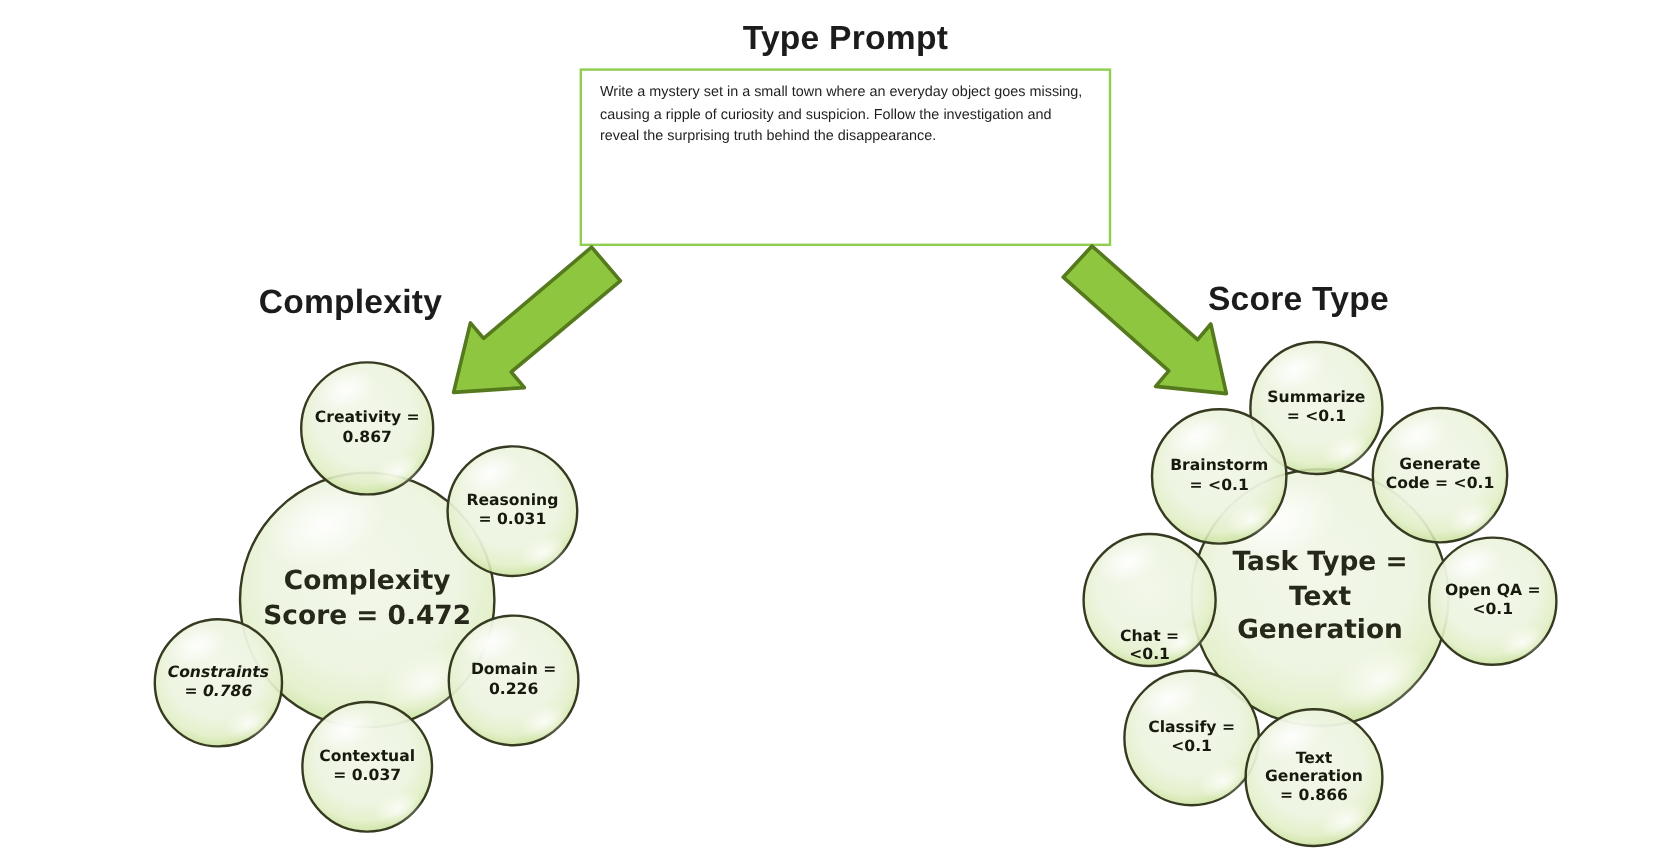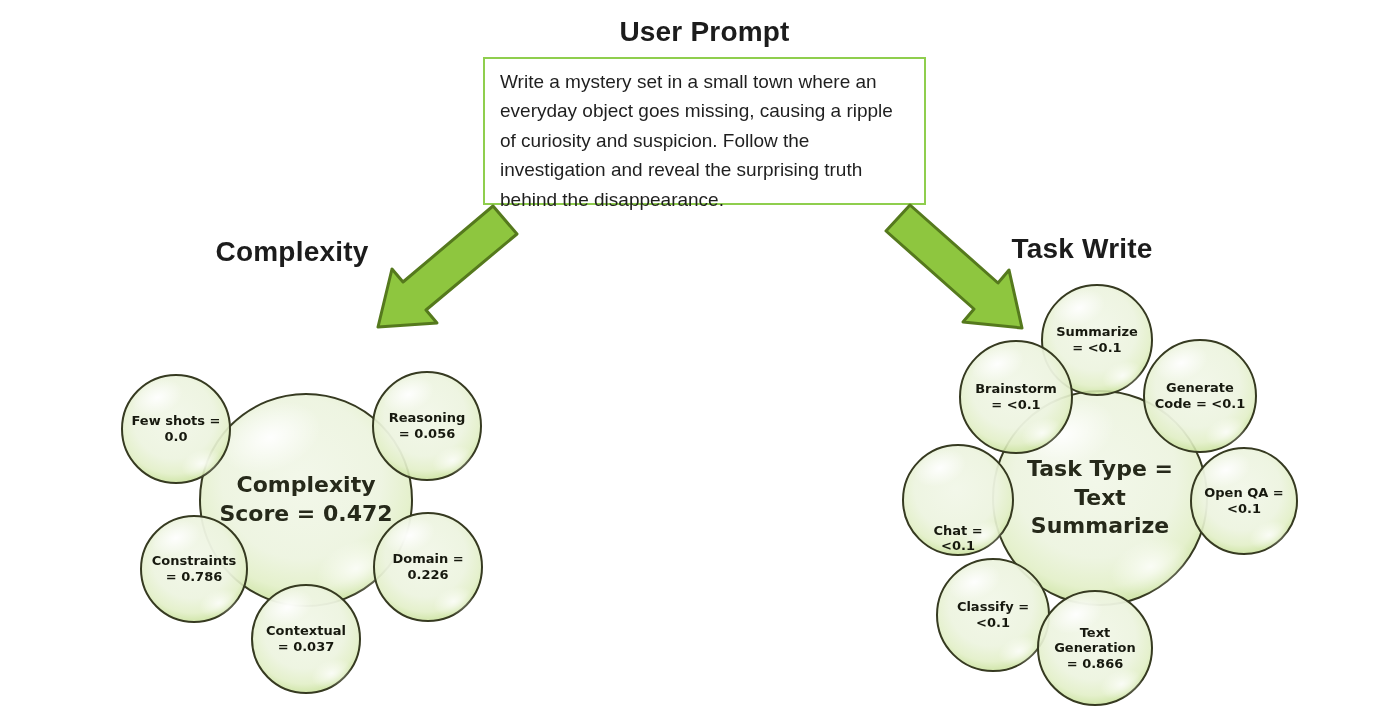--- a/index.html
+++ b/index.html
@@ -21,21 +21,21 @@
   .title-complexity  { left:174px; top:236px; width:236px; }
   .title-task-type   { left:964px; top:233px; width:236px; }
 
   
   .prompt-box {
     position:absolute; left:483px; top:57px; width:443px; height:148px;
     border:2.5px solid #8fce4e; background:#ffffff;
     padding:8px 14px 8px 15px;
   }
   .prompt-text {
-    font-size:19px; line-height:1.55; color:#1f1f1f;
+    font-size:12px; line-height:1.55; color:#1f1f1f;
   }
 
   
   .arrows { position:absolute; left:0; top:0; pointer-events:none; }
   .arrow  { fill:#8ec63f; stroke:#55791d; stroke-width:3; stroke-linejoin:round; }
 
   
   .bubble {
     position:absolute; border-radius:50%;
     border:2px solid #363a21;
@@ -71,21 +71,21 @@
     color:#17190f; padding:0 8px;
     font-family:"DejaVu Sans", sans-serif;
   }
   .hub .blabel { font-size:22px; line-height:1.3; color:#26291a; padding:0 14px; }
 
   
   #hub-complexity   { left:199px;  top:393px; width:214px; height:214px; }
   #b-creativity     { left:250px;  top:301px; width:112px; height:112px; }
   #b-few-shots      { left:121px;  top:374px; width:110px; height:110px; }
   #b-reasoning      { left:372px;  top:371px; width:110px; height:110px; }
-  #b-constraints    { left:140px;  top:515px; width:108px; height:108px; }
+  #b-constraints    { left:128px;  top:515px; width:108px; height:108px;font-style:italic; }
   #b-domain         { left:373px;  top:512px; width:110px; height:110px; }
   #b-contextual     { left:251px;  top:584px; width:110px; height:110px; }
 
   
   #hub-task-type    { left:992px;  top:390px; width:216px; height:216px; }
   #b-summarize      { left:1041px; top:284px; width:112px; height:112px; }
   #b-brainstorm     { left:959px;  top:340px; width:114px; height:114px; }
   #b-generate-code  { left:1143px; top:339px; width:114px; height:114px;align-items:center; }
   #b-chat           { left:902px;  top:444px; width:112px; height:112px;align-items:flex-end; }
   #b-open-qa        { left:1190px; top:447px; width:108px; height:108px; }
@@ -93,67 +93,67 @@
   #b-closed-qa      { left:1142px; top:551px; width:112px; height:112px; }
   #b-text-generation{ left:1037px; top:590px; width:116px; height:116px; }
 
   .group { position:absolute; inset:0; }
 </style>
 </head>
 <body>
 
 <div class="canvas">
 
-  <div class="big-title title-user-prompt">User Prompt</div>
+  <div class="big-title title-user-prompt">Type Prompt</div>
 
   <div class="prompt-box">
     <div class="prompt-text">Write a mystery set in a small town where an everyday object goes missing, causing a ripple of curiosity and suspicion. Follow the investigation and reveal the surprising truth behind the disappearance.</div>
   </div>
 
   <svg class="arrows" width="1384" height="713" viewBox="0 0 1384 713">
     <polygon class="arrow" points="493,206 403,282 392,269 378,327 437,323 426,310 517,234"></polygon>
     <polygon class="arrow" points="910,205 998,283 1009,270 1022,328 963,322 974,309 886,231"></polygon>
   </svg>
 
   <div class="big-title title-complexity">Complexity</div>
 
-  <div class="big-title title-task-type">Task Write</div>
+  <div class="big-title title-task-type">Score Type</div>
 
   <div class="group">
     <div class="bubble hub" id="hub-complexity">
       <span class="blabel">Complexity
 Score = 0.472</span>
     </div>
-    <div class="bubble sat" id="b-few-shots">
-      <span class="blabel">Few shots =
-0.0</span>
+    <div class="bubble sat" id="b-creativity">
+      <span class="blabel">Creativity =
+0.867</span>
     </div>
     <div class="bubble sat" id="b-reasoning">
       <span class="blabel">Reasoning
-= 0.056</span>
+= 0.031</span>
     </div>
     <div class="bubble sat" id="b-constraints">
       <span class="blabel">Constraints
 = 0.786</span>
     </div>
     <div class="bubble sat" id="b-domain">
       <span class="blabel">Domain =
 0.226</span>
     </div>
     <div class="bubble sat" id="b-contextual">
       <span class="blabel">Contextual
 = 0.037</span>
     </div>
   </div>
 
   <div class="group">
     <div class="bubble hub" id="hub-task-type">
       <span class="blabel">Task Type =
 Text
-Summarize</span>
+Generation</span>
     </div>
     <div class="bubble sat" id="b-summarize">
       <span class="blabel">Summarize
 = &lt;0.1</span>
     </div>
     <div class="bubble sat" id="b-brainstorm">
       <span class="blabel">Brainstorm
 = &lt;0.1</span>
     </div>
     <div class="bubble sat" id="b-generate-code">

